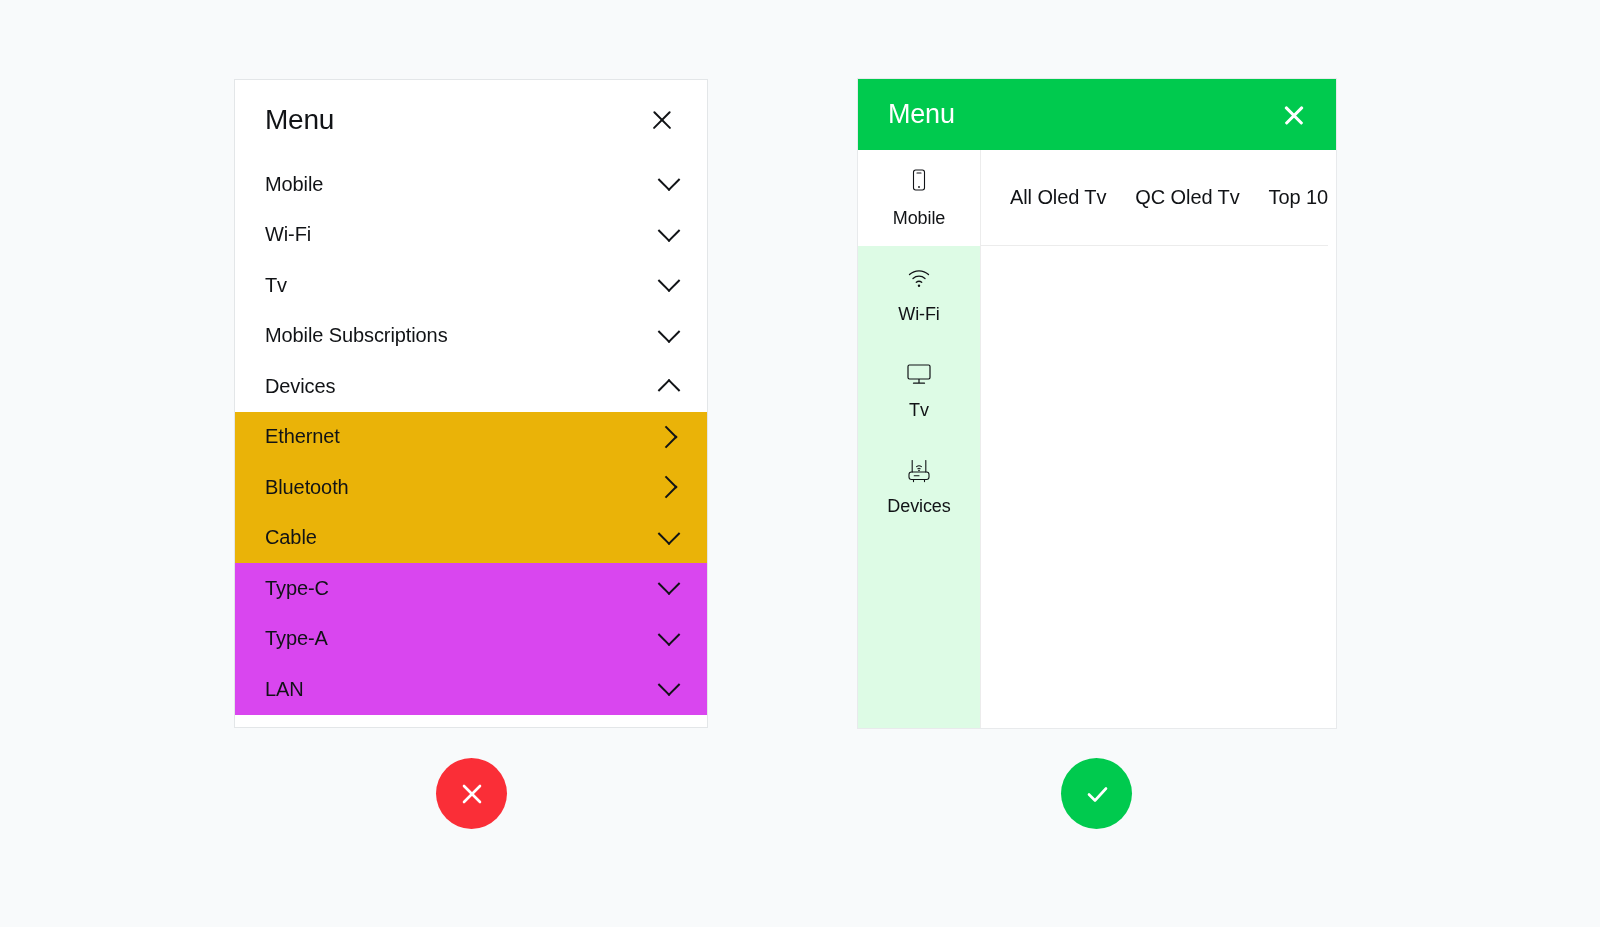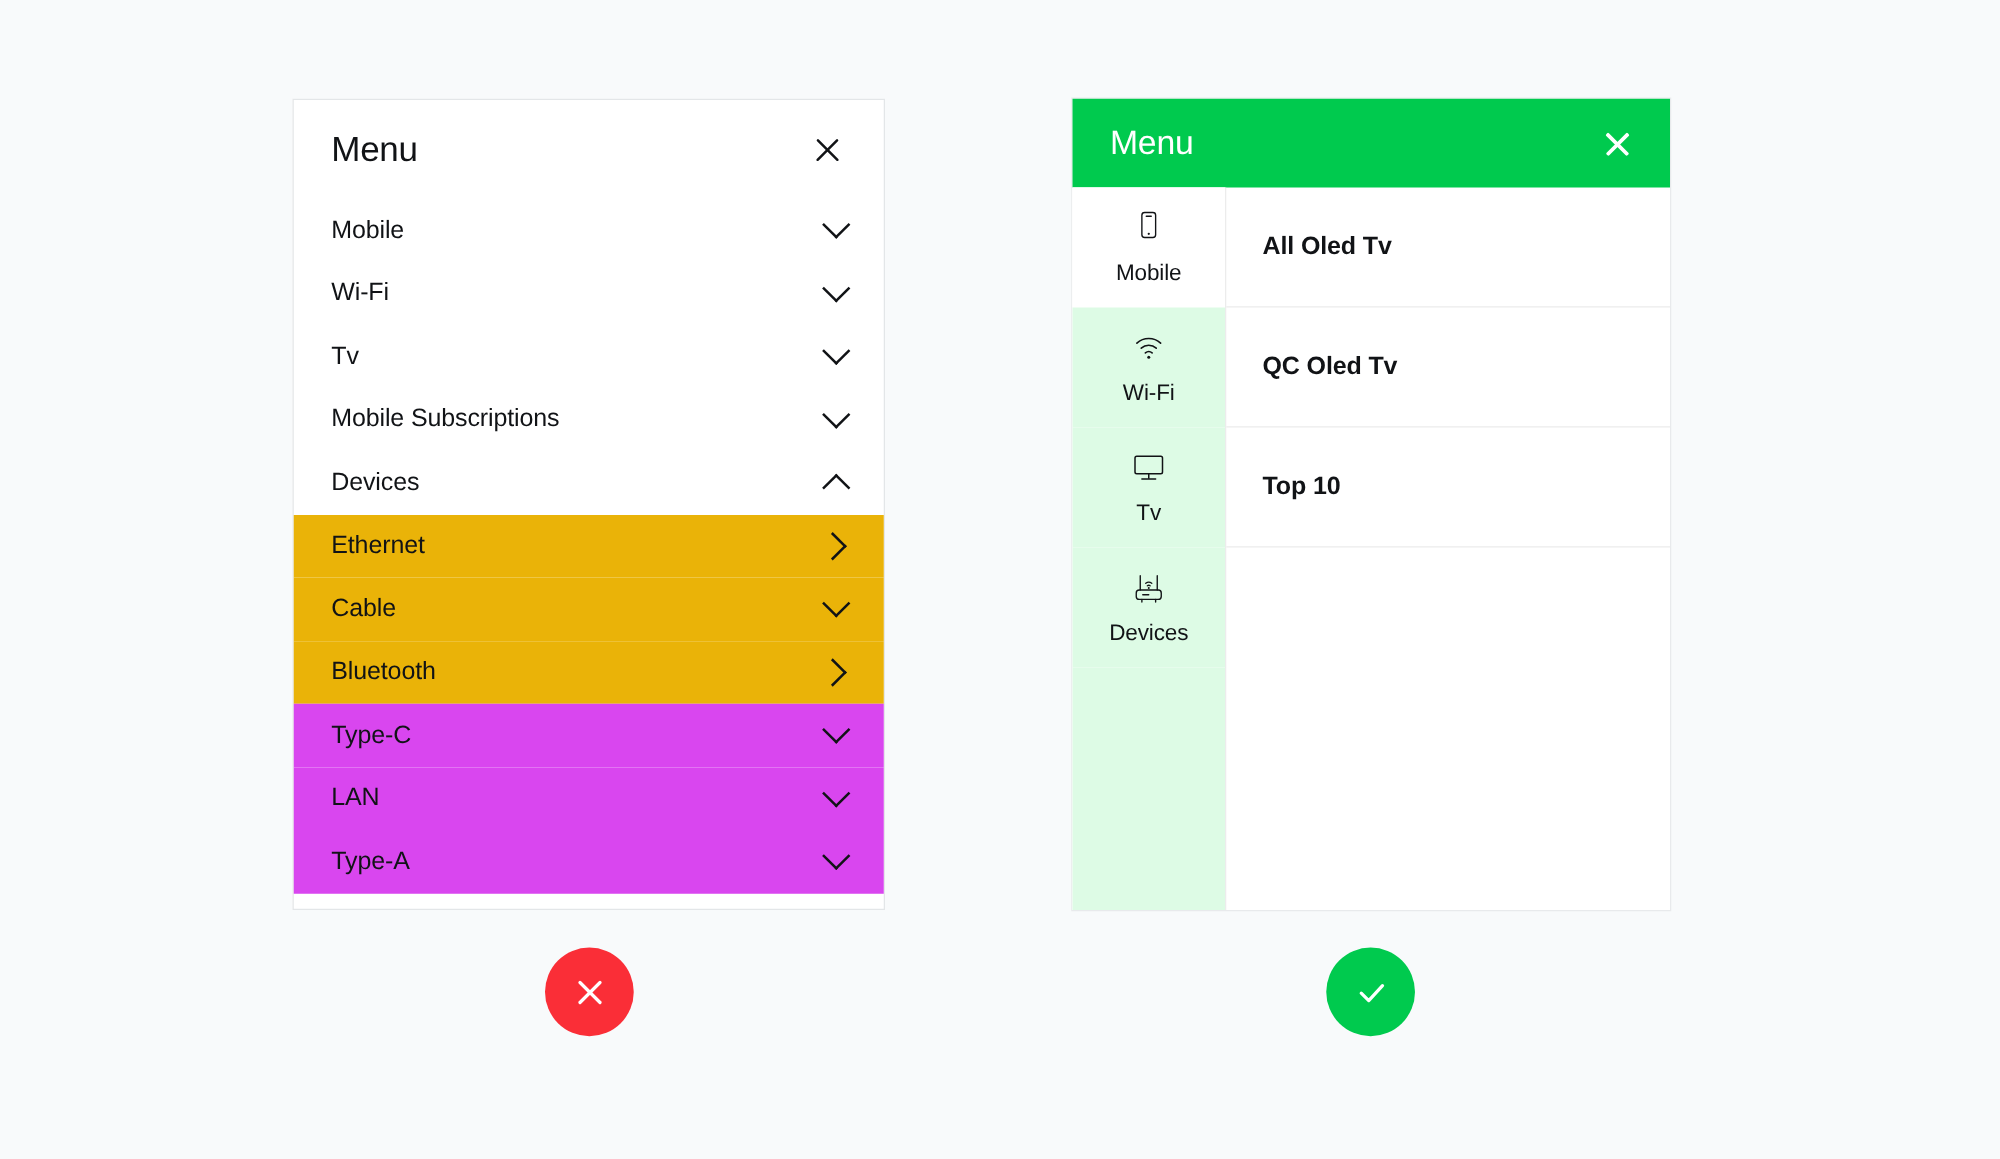--- a/index.html
+++ b/index.html
@@ -173,23 +173,22 @@
   }
   .rp-side-fill {
     flex: 1 1 auto;
     background: #ddfbe5;
   }
   .side-icon { width: 34px; height: 30px; display:block; }
 
   .rp-content {
     flex: 1 1 auto;
     display: flex;
-    flex-direction: column;
+    flex-direction: row;
     border-left: 1px solid #ececec;
-    font-weight: bold;
   }
   .rp-item {
     height: 96px;
     flex: none;
     display: flex;
     align-items: center;
     padding-left: 29px;
     box-sizing: border-box;
     border-bottom: 1px solid #ececec;
     cursor: pointer;
@@ -251,41 +250,41 @@
       <span class="lbl">Devices</span>
       <span class="chev up"></span>
     </div>
 
     <div class="lp-row lvl-1">
       <span class="lbl">Ethernet</span>
       <span class="chev right"></span>
     </div>
 
     <div class="lp-row lvl-1">
-      <span class="lbl">Cable</span>
-      <span class="chev down"></span>
-    </div>
-
-    <div class="lp-row lvl-1">
       <span class="lbl">Bluetooth</span>
       <span class="chev right"></span>
     </div>
 
+    <div class="lp-row lvl-1">
+      <span class="lbl">Cable</span>
+      <span class="chev down"></span>
+    </div>
+
     <div class="lp-row lvl-2">
       <span class="lbl">Type-C</span>
       <span class="chev down"></span>
     </div>
 
     <div class="lp-row lvl-2">
+      <span class="lbl">Type-A</span>
+      <span class="chev down"></span>
+    </div>
+
+    <div class="lp-row lvl-2">
       <span class="lbl">LAN</span>
-      <span class="chev down"></span>
-    </div>
-
-    <div class="lp-row lvl-2">
-      <span class="lbl">Type-A</span>
       <span class="chev down"></span>
     </div>
 
   </div>
 </div>
 
 <div class="panel" id="right-panel">
 
   <div class="rp-header">
     <div class="rp-title">Menu</div>

